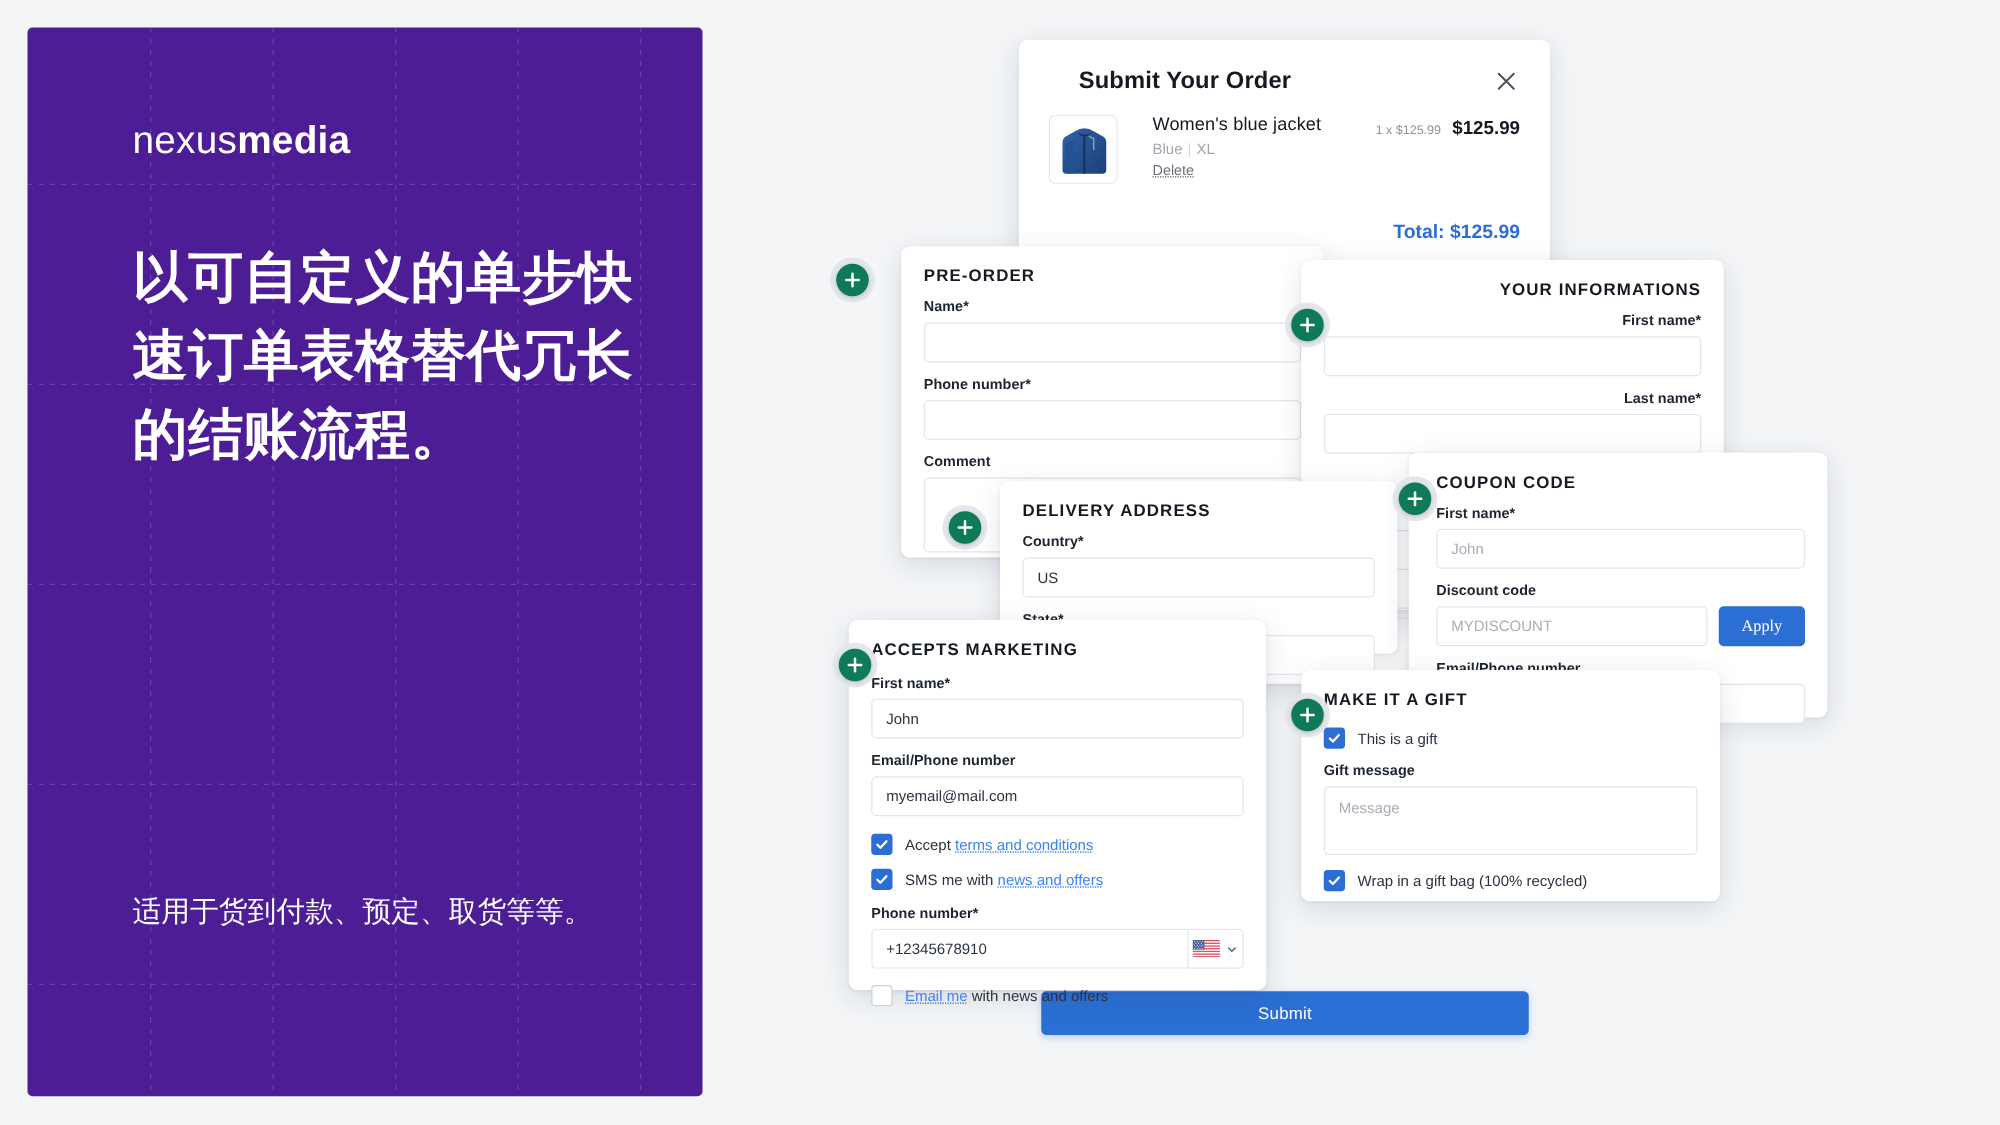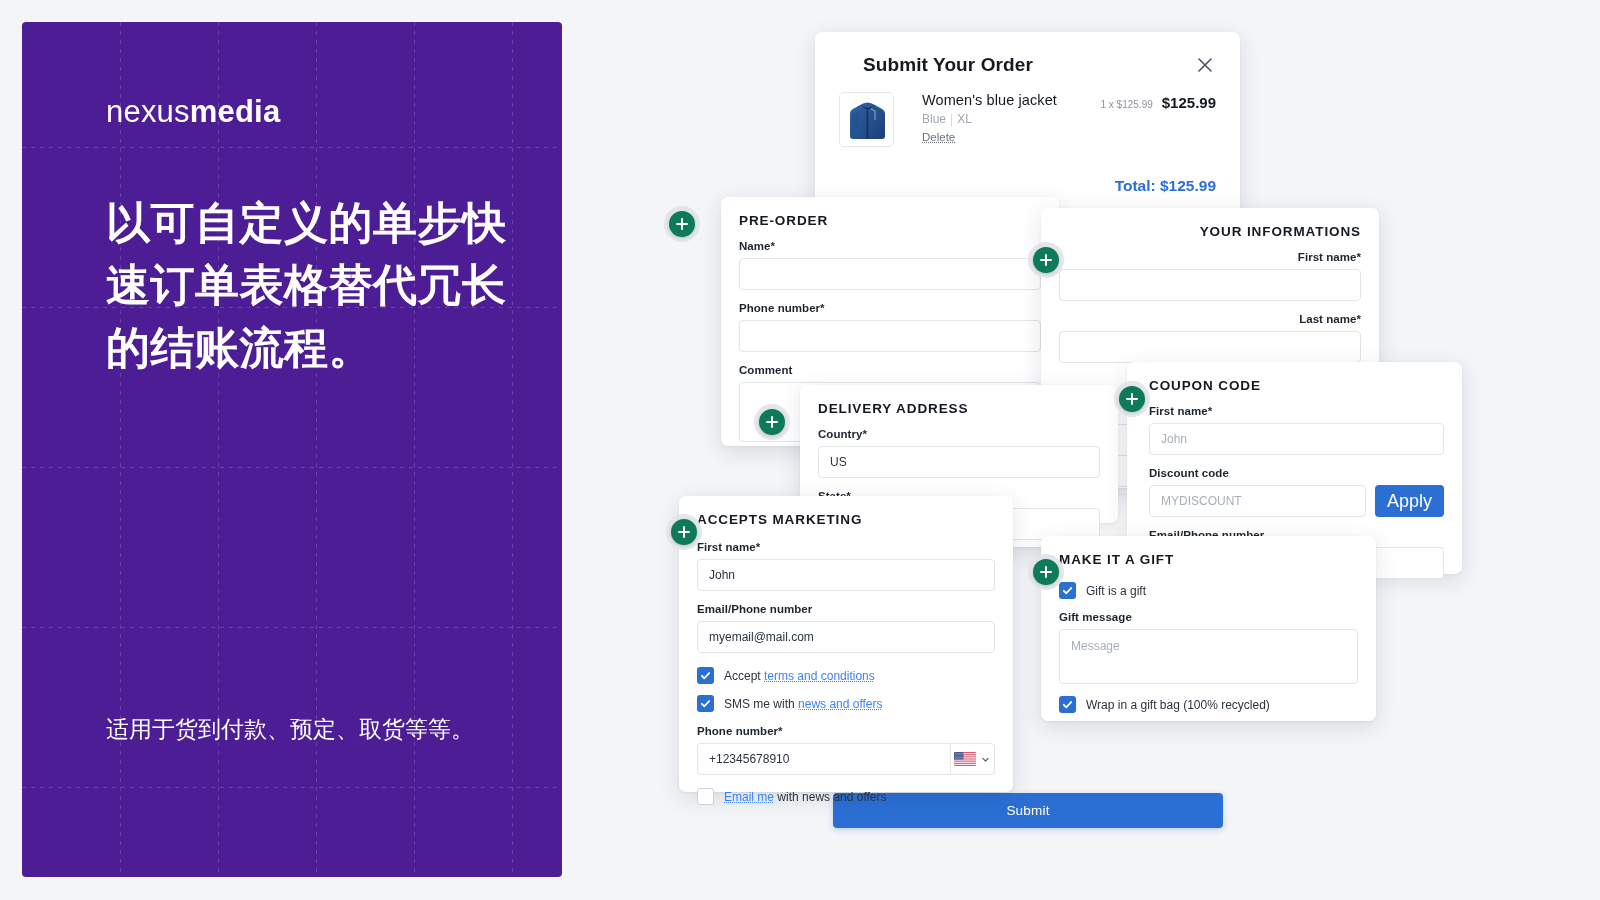--- a/index.html
+++ b/index.html
@@ -159,21 +159,21 @@
   .phone-wrap { display: flex; }
   .phone-wrap .inp { border-top-right-radius: 0; border-bottom-right-radius: 0; border-right: none; }
   .flag-box {
     width: 54px; height: 32px; border: 1px solid #e2e5ea; border-radius: 0 4px 4px 0;
     display: flex; align-items: center; justify-content: center; gap: 5px; background: #fff;
   }
   .flag { width: 22px; height: 14px; border-radius: 1px; overflow: hidden; position: relative; flex:none; }
   .chev { width: 9px; height: 9px; }
   .apply-btn {
     width: 69px; height: 32px; background: #2b6fd4; color: #fff; border: none;
-    border-radius: 4px; font-size: 18px; font-family: Liberation Sans, sans-serif; cursor: pointer;
+    border-radius: 4px; font-size: 13px; font-family: Liberation Serif, serif; cursor: pointer;
     display: flex; align-items: center; justify-content: center; flex: none;
   }
   .row-gap { display: flex; gap: 9px; }
 </style>
 </head>
 <body>
 
 <div id="stage">
 
   <div class="hero">
@@ -444,21 +444,21 @@
     </div>
   <div class="card" id="card-gift">
     <div class="pad">
       <div class="sect-title">MAKE IT A GIFT</div>
       <div class="cbx-row" style="margin-top:15px">
         <span class="cbx">
           <svg viewBox="0 0 12 12" fill="none" stroke="#fff" stroke-width="2" stroke-linecap="round" stroke-linejoin="round">
               <path d="M2 6.3 L4.7 9 L10 3.3"></path>
             </svg>
         </span>
-        <span>Gift is a gift</span>
+        <span>This is a gift</span>
       </div>
       <div class="fgroup" style="">
         <span class="fld-label">Gift message</span>
         <div class="ta" style="height:55px">Message</div>
       </div>
       <div class="cbx-row" style="margin-top:12px">
         <span class="cbx">
           <svg viewBox="0 0 12 12" fill="none" stroke="#fff" stroke-width="2" stroke-linecap="round" stroke-linejoin="round">
               <path d="M2 6.3 L4.7 9 L10 3.3"></path>
             </svg>

